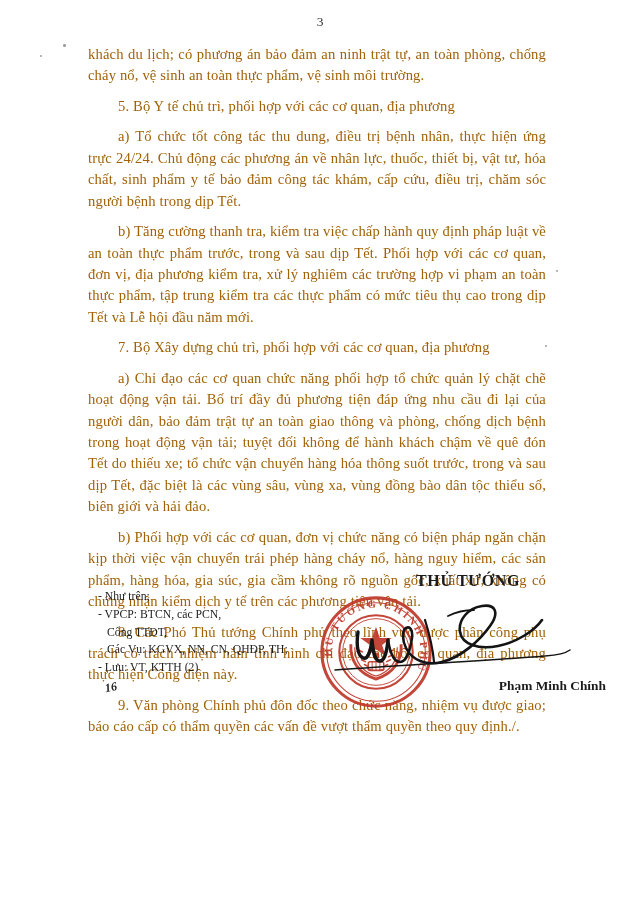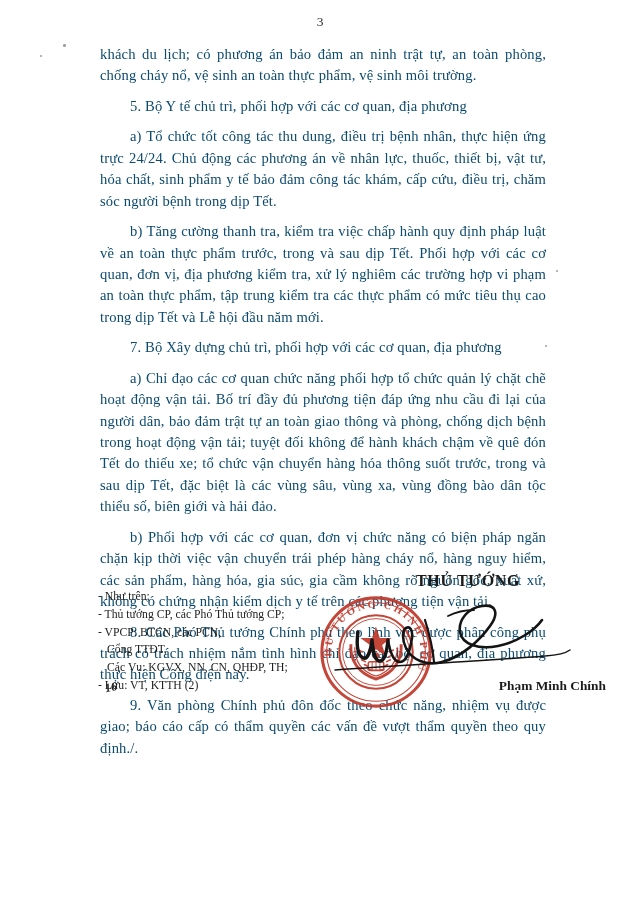--- a/index.html
+++ b/index.html
@@ -26,25 +26,25 @@
     font-size: 13.5px;
     color: #2b2b2b;
   }
   .body-text {
     position: absolute;
     left: 88px;
     top: 44px;
     width: 458px;
   }
   .para {
-    margin: 0 0 0 12px;
+    margin: 0 0 0 0;
     font-size: 14.6px;
     line-height: 1.47;
     text-align: justify;
-    color: #0c4a6e;
+    color: #a16207;
     letter-spacing: 0.01em;
   }
   .para + .para {
     margin-top: 9px;
   }
   .para.indent {
     text-indent: 30px;
   }
   .speck {
     position: absolute;
@@ -167,21 +167,20 @@
     <p class="para indent">b) Phối hợp với các cơ quan, đơn vị chức năng có biện pháp ngăn chặn kịp thời việc vận chuyển trái phép hàng cháy nổ, hàng nguy hiểm, các sản phẩm, hàng hóa, gia súc, gia cầm không rõ nguồn gốc, xuất xứ, không có chứng nhận kiểm dịch y tế trên các phương tiện vận tải.</p>
     <p class="para indent">8. Các Phó Thủ tướng Chính phủ theo lĩnh vực được phân công phụ trách có trách nhiệm nắm tình hình chỉ đạo các bộ, cơ quan, địa phương thực hiện Công điện này.</p>
     <p class="para indent">9. Văn phòng Chính phủ đôn đốc theo chức năng, nhiệm vụ được giao; báo cáo cấp có thẩm quyền các vấn đề vượt thẩm quyền theo quy định./.</p>
   </div>
 
   <div class="sig-block">
 
     <div class="recipients">
       <ul class="recipients-list">
         <li>- Như trên;</li>
-        <li>- Thủ tướng CP, các Phó Thủ tướng CP;</li>
         <li>- VPCP: BTCN, các PCN,</li>
         <li class="sub">Cổng TTĐT,</li>
         <li class="sub">Các Vụ: KGVX, NN, CN, QHĐP, TH;</li>
         <li>- Lưu: VT, KTTH (2)</li>
       </ul>
     </div>
 
     <div class="handmark">16</div>
 
     <svg class="seal" viewBox="0 0 120 120">

